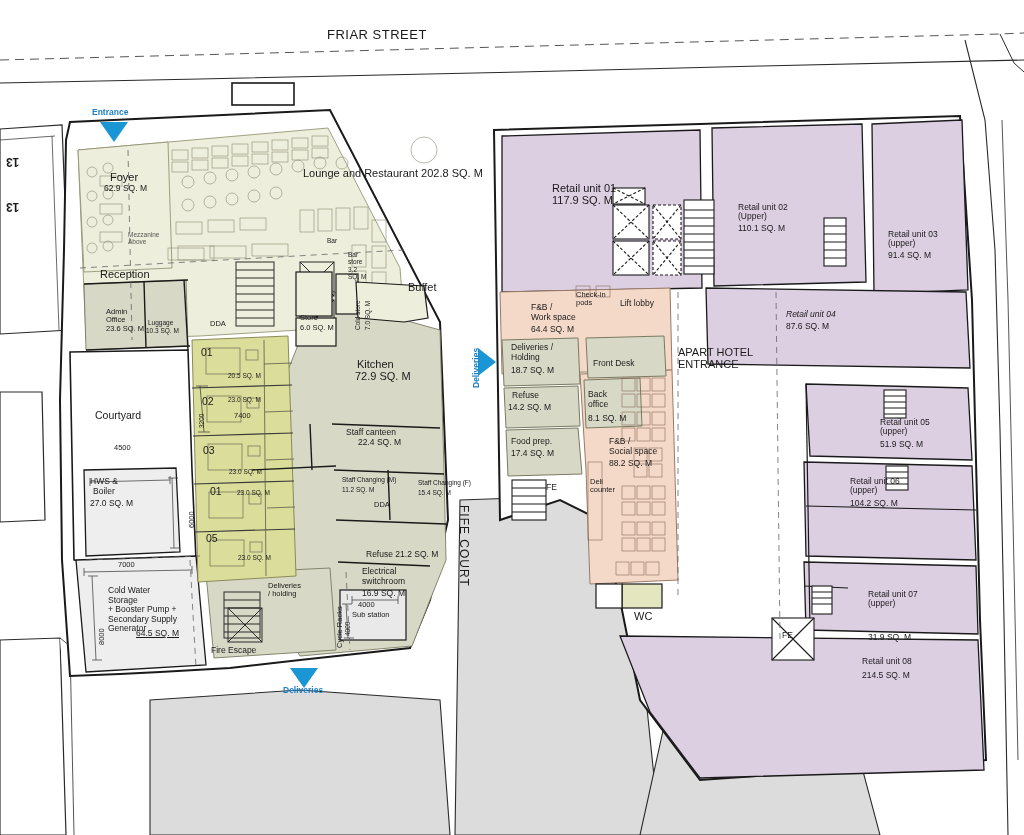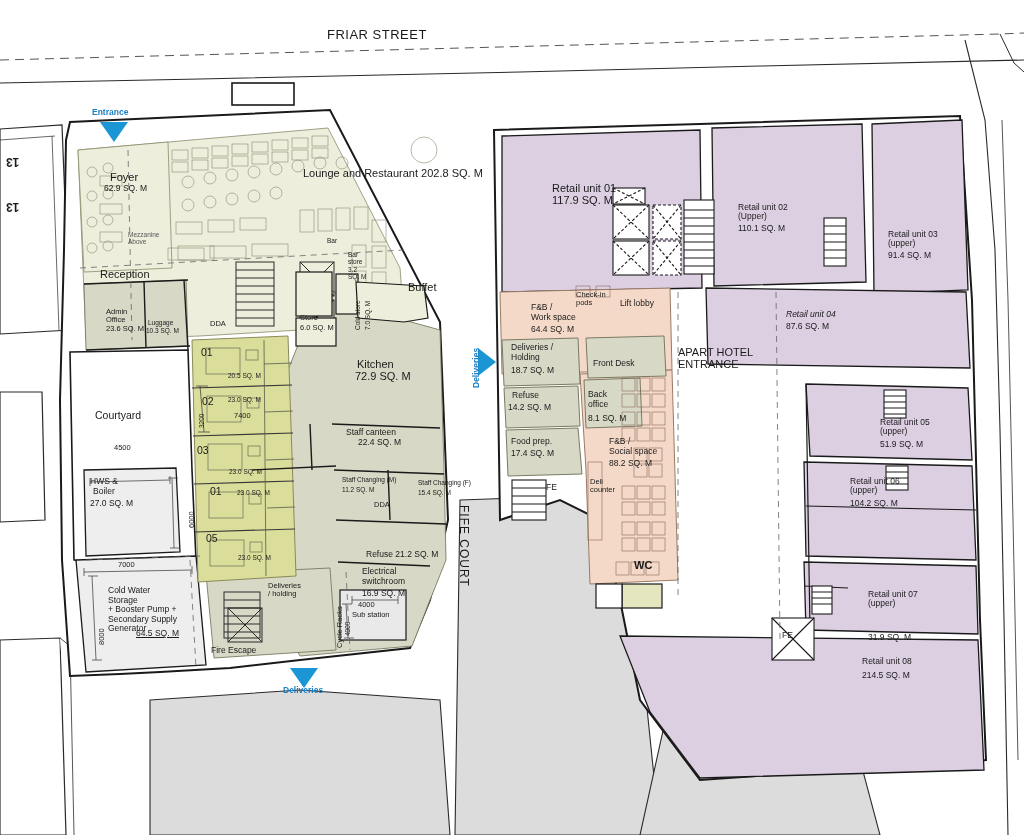--- a/index.html
+++ b/index.html
@@ -449,21 +449,21 @@
 Storage
 + Booster Pump +
 Secondary Supply
 Generator</div>
 <div class="lbl s8" style="left:136px;top:629px;text-decoration:underline;">64.5 SQ. M</div>
 
 <div class="lbl s10" style="left:201px;top:347px;">01</div>
 <div class="lbl s6" style="left:228px;top:372px;">20.5 SQ. M</div>
 <div class="lbl s10" style="left:202px;top:396px;">02</div>
 <div class="lbl s6" style="left:228px;top:396px;">23.0 SQ. M</div>
-<div class="lbl s10" style="left:197px;top:445px;">03</div>
+<div class="lbl s10" style="left:203px;top:445px;">03</div>
 <div class="lbl s6" style="left:229px;top:468px;">23.0 SQ. M</div>
 <div class="lbl s10" style="left:210px;top:486px;">01</div>
 <div class="lbl s6" style="left:237px;top:489px;">23.0 SQ. M</div>
 <div class="lbl s10" style="left:206px;top:533px;">05</div>
 <div class="lbl s6" style="left:238px;top:554px;">23.0 SQ. M</div>
 
 <div class="lbl s7" style="left:114px;top:444px;">4500</div>
 <div class="lbl s7 rot90" style="left:188px;top:528px;">6000</div>
 <div class="lbl s7" style="left:118px;top:561px;">7000</div>
 <div class="lbl s7 rot90" style="left:98px;top:645px;">8000</div>
@@ -489,21 +489,21 @@
 <div class="lbl s8" style="left:531px;top:325px;">64.4 SQ. M</div>
 <div class="lbl s8" style="left:609px;top:437px;">F&amp;B /
 Social space</div>
 <div class="lbl s8" style="left:609px;top:459px;">88.2 SQ. M</div>
 
 <div class="lbl s7" style="left:576px;top:291px;">Check-in
 pods</div>
 <div class="lbl s8" style="left:620px;top:299px;">Lift lobby</div>
 <div class="lbl s7" style="left:590px;top:478px;">Deli
 counter</div>
-<div class="lbl s9" style="left:634px;top:559px;font-weight:bold;">WC</div>
+<div class="lbl s9" style="left:634px;top:610px;">WC</div>
 <div class="lbl s8" style="left:546px;top:483px;">FE</div>
 <div class="lbl s8" style="left:782px;top:631px;">FE</div>
 
 <div class="lbl s9" style="left:552px;top:182px;">Retail unit 01</div>
 <div class="lbl s9" style="left:552px;top:194px;">117.9 SQ. M</div>
 
 <div class="lbl s8" style="left:738px;top:203px;">Retail unit 02</div>
 <div class="lbl s8" style="left:738px;top:212px;">(Upper)</div>
 <div class="lbl s8" style="left:738px;top:224px;">110.1 SQ. M</div>
 

